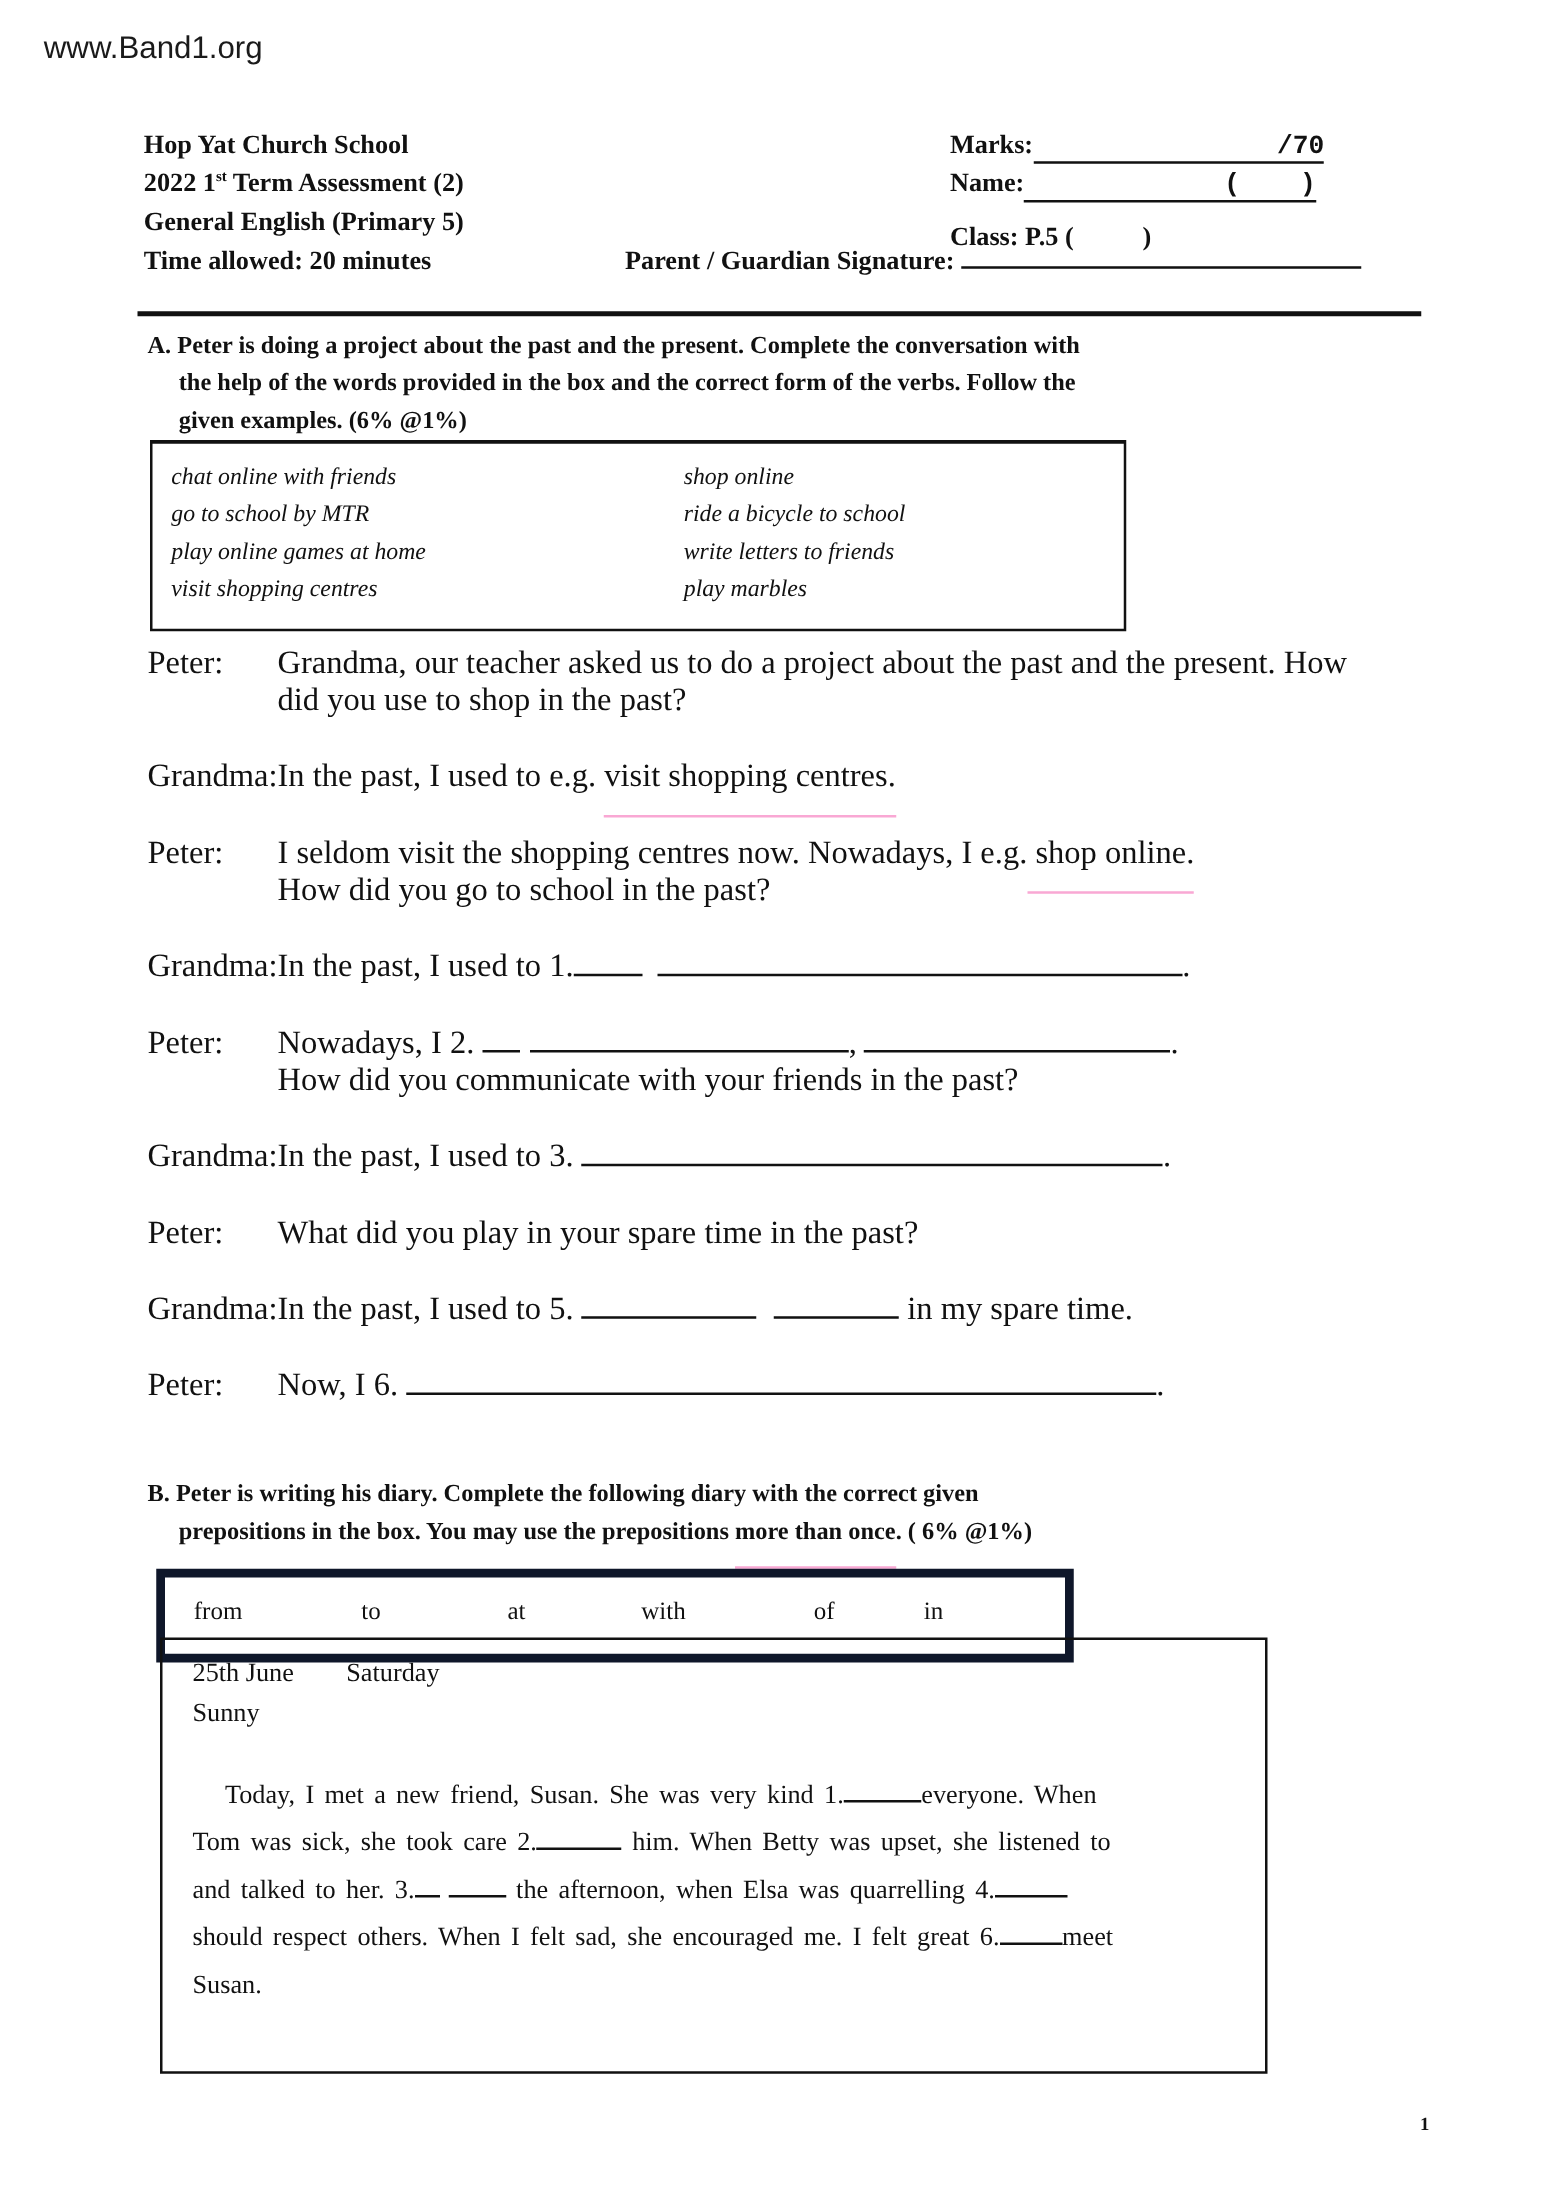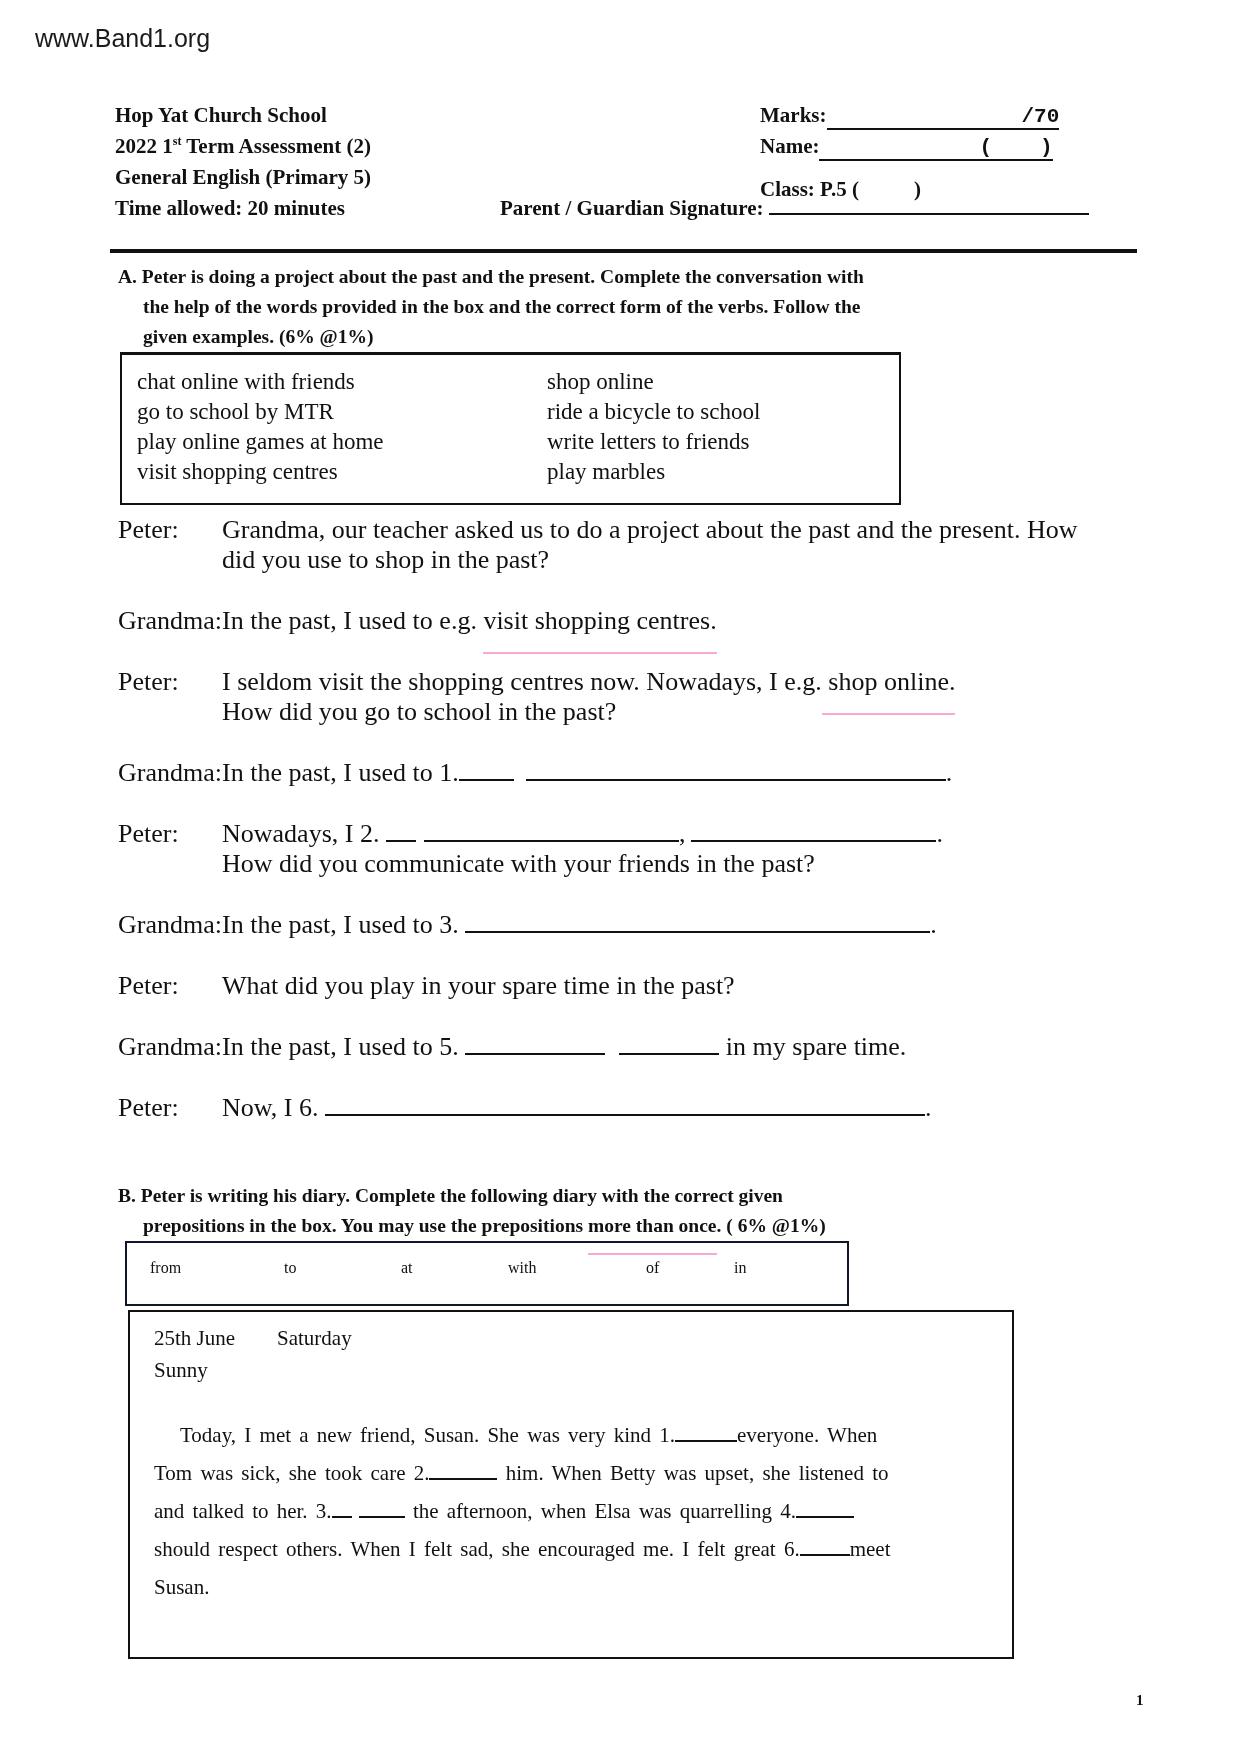--- a/index.html
+++ b/index.html
@@ -22,29 +22,29 @@
   .sup{font-size:12px;vertical-align:super;}
   .uline{display:inline-block;border-bottom:2px solid #111;font-family:Liberation Mono, monospace;}
   .gapseg{display:inline-block;}
   .blank{display:inline-block;height:15px;border-bottom:2px solid #111;}
   .ans{border-bottom:2px solid #f9a8d4;padding-bottom:17px;}
   .rule{background:#111;}
   .sec-heading{font-size:19.5px;font-weight:bold;line-height:30px;white-space:nowrap;}
   .sec-heading .cont{padding-left:25px;display:block;}
   .word-box{
     border:2px solid #111;border-top:3px solid #111;
-    font-size:23px;line-height:30px;
+    font-size:19px;line-height:30px;font-style:italic;
   }
   .wb-col{position:absolute;top:12px;white-space:nowrap;}
   .dialogue{font-size:26px;line-height:30px;}
   .turn{position:relative;margin-bottom:31px;}
   .speaker{position:absolute;left:0;top:0;white-space:nowrap;}
   .turn-body{margin-left:104px;}
   .dline{white-space:nowrap;}
-  .prep-box{border:2px solid #0f172a;font-size:16px;}
+  .prep-box{border:7px solid #0f172a;font-size:20px;margin-top:14px;}
   .prep-box span{position:absolute;top:16px;}
   .diary-box{border:2px solid #111;font-size:21px;}
   .diary-head{position:absolute;left:24px;top:14px;white-space:nowrap;}
   .diary-day{position:absolute;left:147px;top:14px;white-space:nowrap;}
   .diary-weather{position:absolute;left:24px;top:46px;white-space:nowrap;}
   .diary-para{position:absolute;left:24px;right:20px;top:104px;line-height:38px;word-spacing:3px;}
   .diaryline{white-space:nowrap;}
   .diaryline.indent{text-indent:26px;}
   .page-num{font-size:15px;font-weight:bold;}
 </style>

